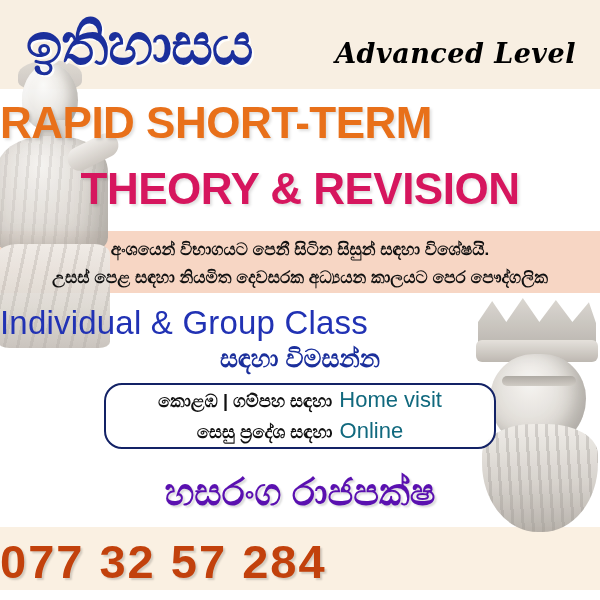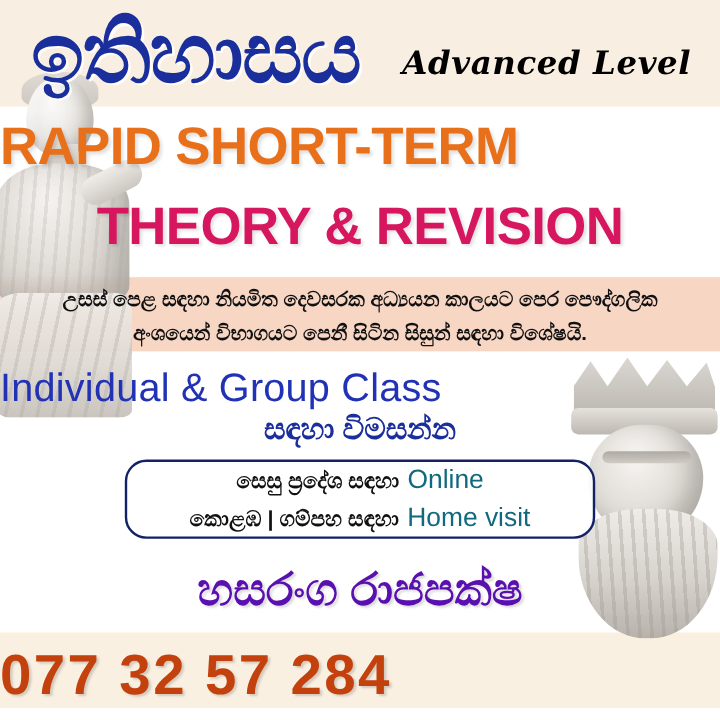--- a/index.html
+++ b/index.html
@@ -116,21 +116,21 @@
       linear-gradient(180deg,#eeebe6 0%, #d4cfc9 55%, #b3ada6 100%);
     border-radius: 44% 44% 48% 48% / 28% 28% 64% 64%;
   }
 
   
   .title-sinhala {
     position: absolute;
     left: 26px;
     top: 8px;
     width: 400px;
-    font-size: 70px;
+    font-size: 58px;
     line-height: 72px;
     font-weight: 700;
     color: #1b2f9c;
     letter-spacing: -1px;
     text-shadow: 2px 2px 0 rgba(255,255,255,.85);
     white-space: nowrap;
   }
   .advanced-level {
     position: absolute;
     right: 24px;
@@ -284,36 +284,36 @@
 
   <div class="title-sinhala">ඉතිහාසය</div>
 
   <div class="advanced-level">Advanced Level</div>
 
   <div class="line-rapid">RAPID SHORT-TERM</div>
 
   <div class="line-theory">THEORY &amp; REVISION</div>
 
   <div class="peach-text">
+    <div>අංශයෙන් විභාගයට පෙනී සිටින සිසුන් සඳහා විශේෂයි.</div>
     <div>උසස් පෙළ සඳහා නියමිත දෙවසරක අධ්‍යයන කාලයට පෙර පෞද්ගලික</div>
-    <div>අංශයෙන් විභාගයට පෙනී සිටින සිසුන් සඳහා විශේෂයි.</div>
   </div>
 
   <div class="indiv-line">Individual &amp; Group Class</div>
 
   <div class="sadaha-line">සඳහා විමසන්න</div>
 
   <div class="info-box">
+    <div class="info-row">
+      <span class="info-sinhala">කොළඹ | ගම්පහ සඳහා</span>
+      <span class="info-en">Home visit</span>
+    </div>
     <div class="info-row">
       <span class="info-sinhala">සෙසු ප්‍රදේශ සඳහා</span>
       <span class="info-en">Online</span>
     </div>
-    <div class="info-row">
-      <span class="info-sinhala">කොළඹ | ගම්පහ සඳහා</span>
-      <span class="info-en">Home visit</span>
-    </div>
   </div>
 
   <div class="teacher-name">හසරංග රාජපක්ෂ</div>
 
   <div class="phone">077 32 57 284</div>
 
 </div>
 
 </body></html>

